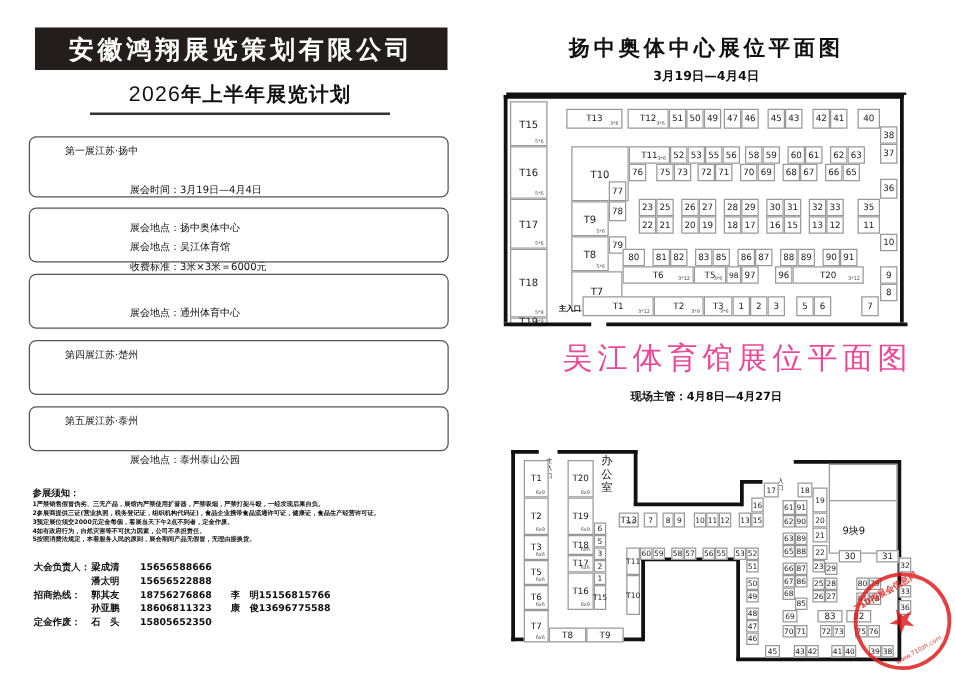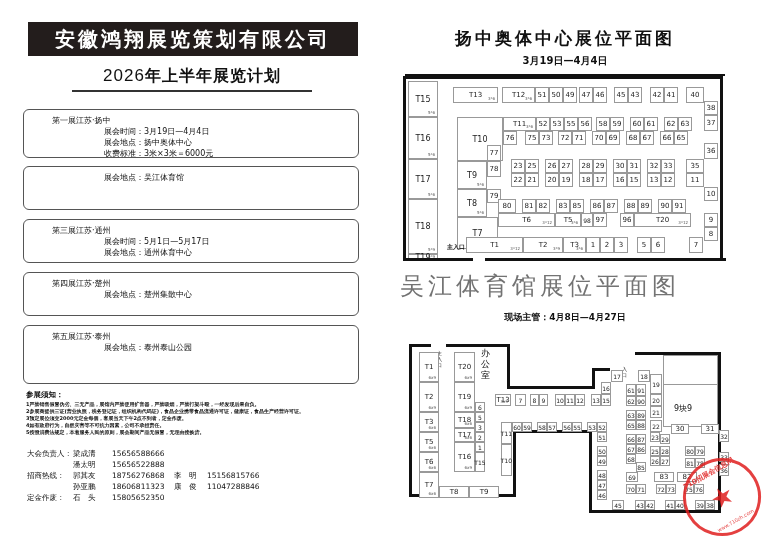--- a/index.html
+++ b/index.html
@@ -7,38 +7,38 @@
   body { position: relative; font-family: "DejaVu Sans", "Liberation Sans", sans-serif; color: #111; }
   .abs { position: absolute; }
   
   .company-banner { left: 28px; top: 22px; width: 330px; height: 34px; background: #231d1c; color: #fff;
     font-size: 20px; font-weight: bold; letter-spacing: 3px; display: flex; align-items: center; justify-content: center; }
   .plan-title { left: 72px; top: 66px; width: 240px; height: 26px; border-bottom: 2px solid #333;
     font-size: 16px; font-weight: bold; text-align: center; letter-spacing: 1px; }
   .plan-title .yr { font-weight: normal; font-family: "Liberation Sans", sans-serif; font-size: 17px; }
   .exhibit-card { left: 23px; width: 336px; border: 1px solid #555; border-radius: 6px; padding: 5px 0 4px 0; font-size: 8px; line-height: 11px; }
   .exhibit-card .ttl { padding-left: 28px; }
-  .exhibit-card .row { padding-left: 80px; }
+  .exhibit-card .row { padding-left: 80px; margin-top: 20px; }
   .notice { left: 26px; top: 391px; width: 300px; font-size: 5px; line-height: 7px; font-weight: bold; }
   .notice .nh { font-size: 7.5px; margin-bottom: 3px; }
-  .contacts { left: 27px; top: 448px; font-size: 7.5px; font-weight: normal; line-height: 11px; }
+  .contacts { left: 27px; top: 448px; font-size: 7.5px; font-weight: bold; line-height: 11px; }
   .contacts .r { display: flex; }
   .contacts .c1 { width: 46px; }
   .contacts .c2 { width: 39px; }
   .contacts .c3 { width: 62px; }
-  .contacts .c4 { width: 33px; }
+  .contacts .c4 { width: 33px; text-align: right; }
   
   .map1-title { left: 400px; top: 27px; width: 330px; text-align: center; font-size: 17px; font-weight: bold; letter-spacing: 3px; }
   .map1-date { left: 400px; top: 54px; width: 330px; text-align: center; font-size: 10px; font-weight: bold; }
   .map1 { left: 403px; top: 76px; width: 320px; height: 182px; border: 3px solid #111; border-bottom: none; }
   .booth { position: absolute; border: 1px solid #999; font-size: 7px; display: flex; align-items: center; justify-content: center; background: #fff; color: #222; }
   .booth.lg { font-size: 8px; }
   .booth .sz { position: absolute; right: 2px; bottom: 1px; font-size: 4px; color: #555; }
   .booth.sml { font-size: 6px; }
-  .map2-title { left: 400px; top: 270px; width: 330px; text-align: left; font-family: "DejaVu Serif", serif; font-size: 24px; letter-spacing: 4px; color: #737373; }
+  .map2-title { left: 400px; top: 270px; width: 330px; text-align: right; font-family: "DejaVu Serif", serif; font-size: 24px; letter-spacing: 4px; color: #ec4899; }
   .map2-date { left: 400px; top: 311px; width: 330px; text-align: center; font-size: 9px; font-weight: bold; }
   .wall { position: absolute; background: #111; }
   .stamp { left: 683px; top: 458px; width: 78px; height: 78px; border: 3px solid #e01f1f; border-radius: 50%; color: #e01f1f; font-size: 6px; display: flex; align-items: center; justify-content: center; transform: rotate(-30deg); opacity: 0.85; }
   .stamp .star { font-size: 26px; line-height: 26px; }
   .stamp .ring { position: absolute; top: 4px; left: 0; width: 100%; text-align: center; font-weight: bold; font-size: 7px; }
   .stamp .url { position: absolute; bottom: 6px; left: 0; width: 100%; text-align: center; font-size: 5px; }
 </style>
 </head>
 <body>
 
@@ -50,29 +50,26 @@
 <div class="abs exhibit-card" style="top:109px;height:49px;">
   <div class="ttl">第一展江苏·扬中</div>
   <div class="row">展会时间：3月19日—4月4日</div>
   <div class="row">展会地点：扬中奥体中心</div>
   <div class="row">收费标准：3米×3米＝6000元</div>
 </div>
 <div class="abs exhibit-card" style="top:166px;height:44px;">
   <div class="row">展会地点：吴江体育馆</div>
 </div>
 <div class="abs exhibit-card" style="top:219px;height:44px;">
-  <div class="ttl">第三展江苏·通州</div>
-  <div class="row">展会时间：5月1日—5月17日</div>
   <div class="row">展会地点：通州体育中心</div>
 </div>
 <div class="abs exhibit-card" style="top:272px;height:44px;">
   <div class="ttl">第四展江苏·楚州</div>
-  <div class="row">展会地点：楚州集散中心</div>
-</div>
-<div class="abs exhibit-card" style="top:325px;height:59px;">
+</div>
+<div class="abs exhibit-card" style="top:325px;height:36px;">
   <div class="ttl">第五展江苏·泰州</div>
   <div class="row">展会地点：泰州泰山公园</div>
 </div>
 
 <div class="abs notice">
   <div class="nh">参展须知：</div>
   <div>1严禁销售假冒伪劣、三无产品，展馆内严禁使用扩音器，严禁吸烟，严禁打架斗殴，一经发现后果自负。</div>
   <div>2参展商提供三证(营业执照，税务登记证，组织机构代码证)，食品企业携带食品流通许可证，健康证，食品生产经营许可证。</div>
   <div>3预定展位须交2000元定金每個，客展当天下午2点不到者，定金作废。</div>
   <div>4如有政府行为，自然灾害等不可抗力因素，公司不承担责任。</div>
@@ -95,21 +92,21 @@
     <span class="c2">郭其友</span>
     <span class="c3">18756276868</span>
     <span class="c4">李　明</span>
     <span>15156815766</span>
   </div>
   <div class="r">
     <span class="c1"></span>
     <span class="c2">孙亚鹏</span>
     <span class="c3">18606811323</span>
     <span class="c4">康　俊</span>
-    <span>11047288846</span>
+    <span>13696775588</span>
   </div>
   <div class="r">
     <span class="c1">定金作废：</span>
     <span class="c2">石　头</span>
     <span class="c3">15805652350</span>
   </div>
 </div>
 
 <div class="abs map1-title">扬中奥体中心展位平面图</div>
 <div class="abs map1-date">3月19日—4月4日</div>
@@ -434,21 +431,21 @@
       <span>7</span>
     </div>
   </div>
 <div class="wall" style="left:403px;top:258px;width:70px;height:3px;"></div>
 <div class="wall" style="left:485px;top:258px;width:241px;height:3px;"></div>
 <div class="abs" style="left:447px;top:243px;font-size:6px;font-weight:bold;">主入口</div>
 
 <div class="abs map2-title">吴江体育馆展位平面图</div>
 <div class="abs map2-date">现场主管：4月8日—4月27日</div>
 
-<div class="abs" id="map2" style="left:409px;top:344px;width:330px;height:180px;">
+<div class="abs" id="map2" style="left:409px;top:360px;width:330px;height:180px;">
 
   <div class="wall" style="left:0;top:0;width:3px;height:153px;"></div>
   <div class="wall" style="left:0;top:0;width:22px;height:3px;"></div>
   <div class="wall" style="left:37px;top:0;width:64px;height:3px;"></div>
   <div class="wall" style="left:98px;top:0;width:3px;height:44px;"></div>
   <div class="wall" style="left:98px;top:42px;width:87px;height:3px;"></div>
   <div class="wall" style="left:183px;top:24px;width:3px;height:21px;"></div>
   <div class="wall" style="left:183px;top:24px;width:18px;height:3px;"></div>
   <div class="wall" style="left:226px;top:8px;width:85px;height:3px;"></div>
   <div class="wall" style="left:309px;top:8px;width:3px;height:160px;"></div>

